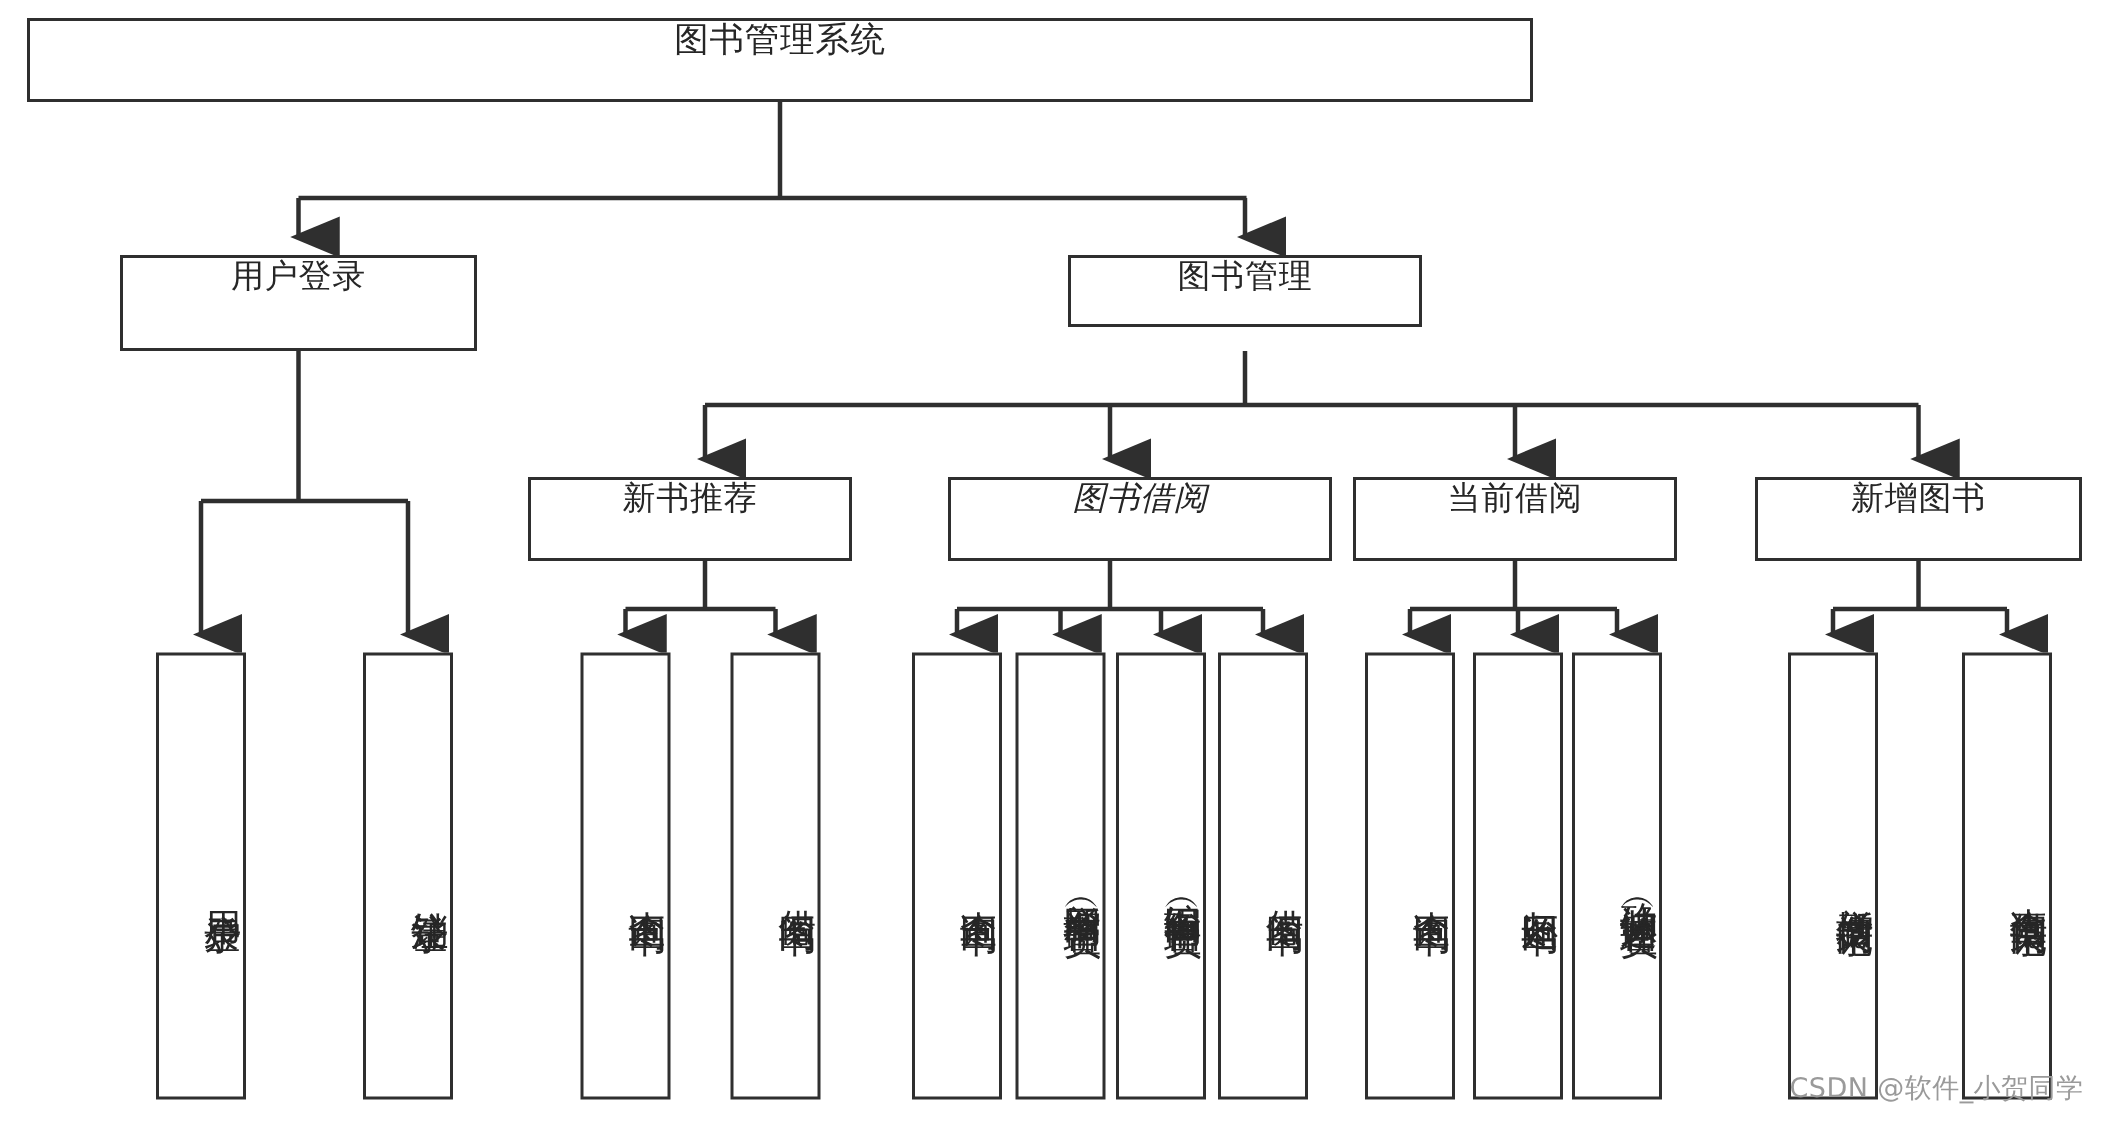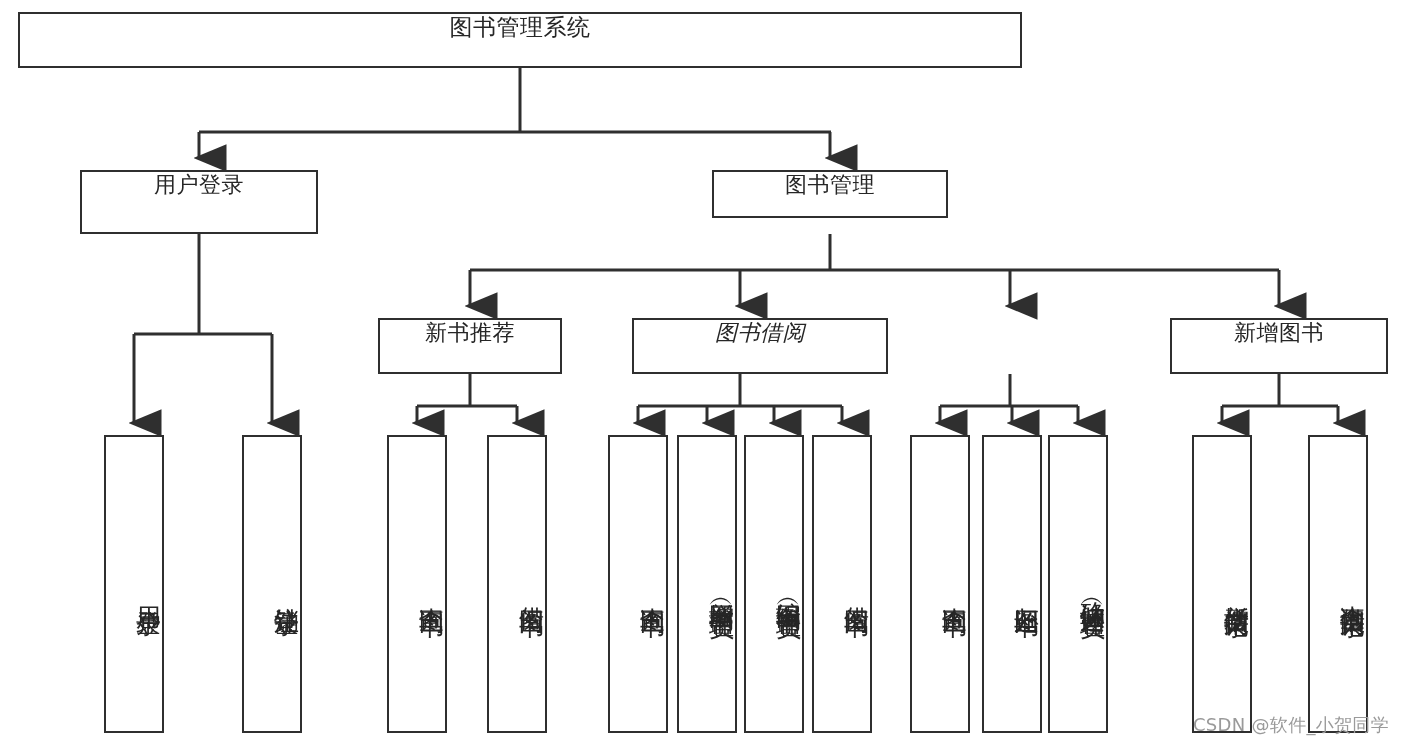--- a/index.html
+++ b/index.html
@@ -124,25 +124,28 @@
     <span>图书管理系统</span>
   </div>
 
   <div class="node node-h" style="left:80px; top:170px; width:238px; height:64px;">
     <span>用户登录</span>
   </div>
   <div class="node node-h" style="left:712px; top:170px; width:236px; height:48px;">
     <span>图书管理</span>
   </div>
 
-  <div class="node node-h" style="left:378px; top:318px; width:184px; height:56px;">
+  <div class="node node-h" style="left:352px; top:318px; width:216px; height:56px;">
     <span>新书推荐</span>
   </div>
   <div class="node node-h" style="left:632px; top:318px; width:256px; height:56px;font-style:italic;">
     <span>图书借阅</span>
+  </div>
+  <div class="node node-h" style="left:902px; top:318px; width:216px; height:56px;">
+    <span>当前借阅</span>
   </div>
   <div class="node node-h" style="left:1170px; top:318px; width:218px; height:56px;">
     <span>新增图书</span>
   </div>
 
   <div class="node node-v" style="left:104px; top:435px; width:60px; height:298px;">
     <span>用户登录</span>
   </div>
   <div class="node node-v" style="left:242px; top:435px; width:60px; height:298px;">
     <span>注销登录</span>

